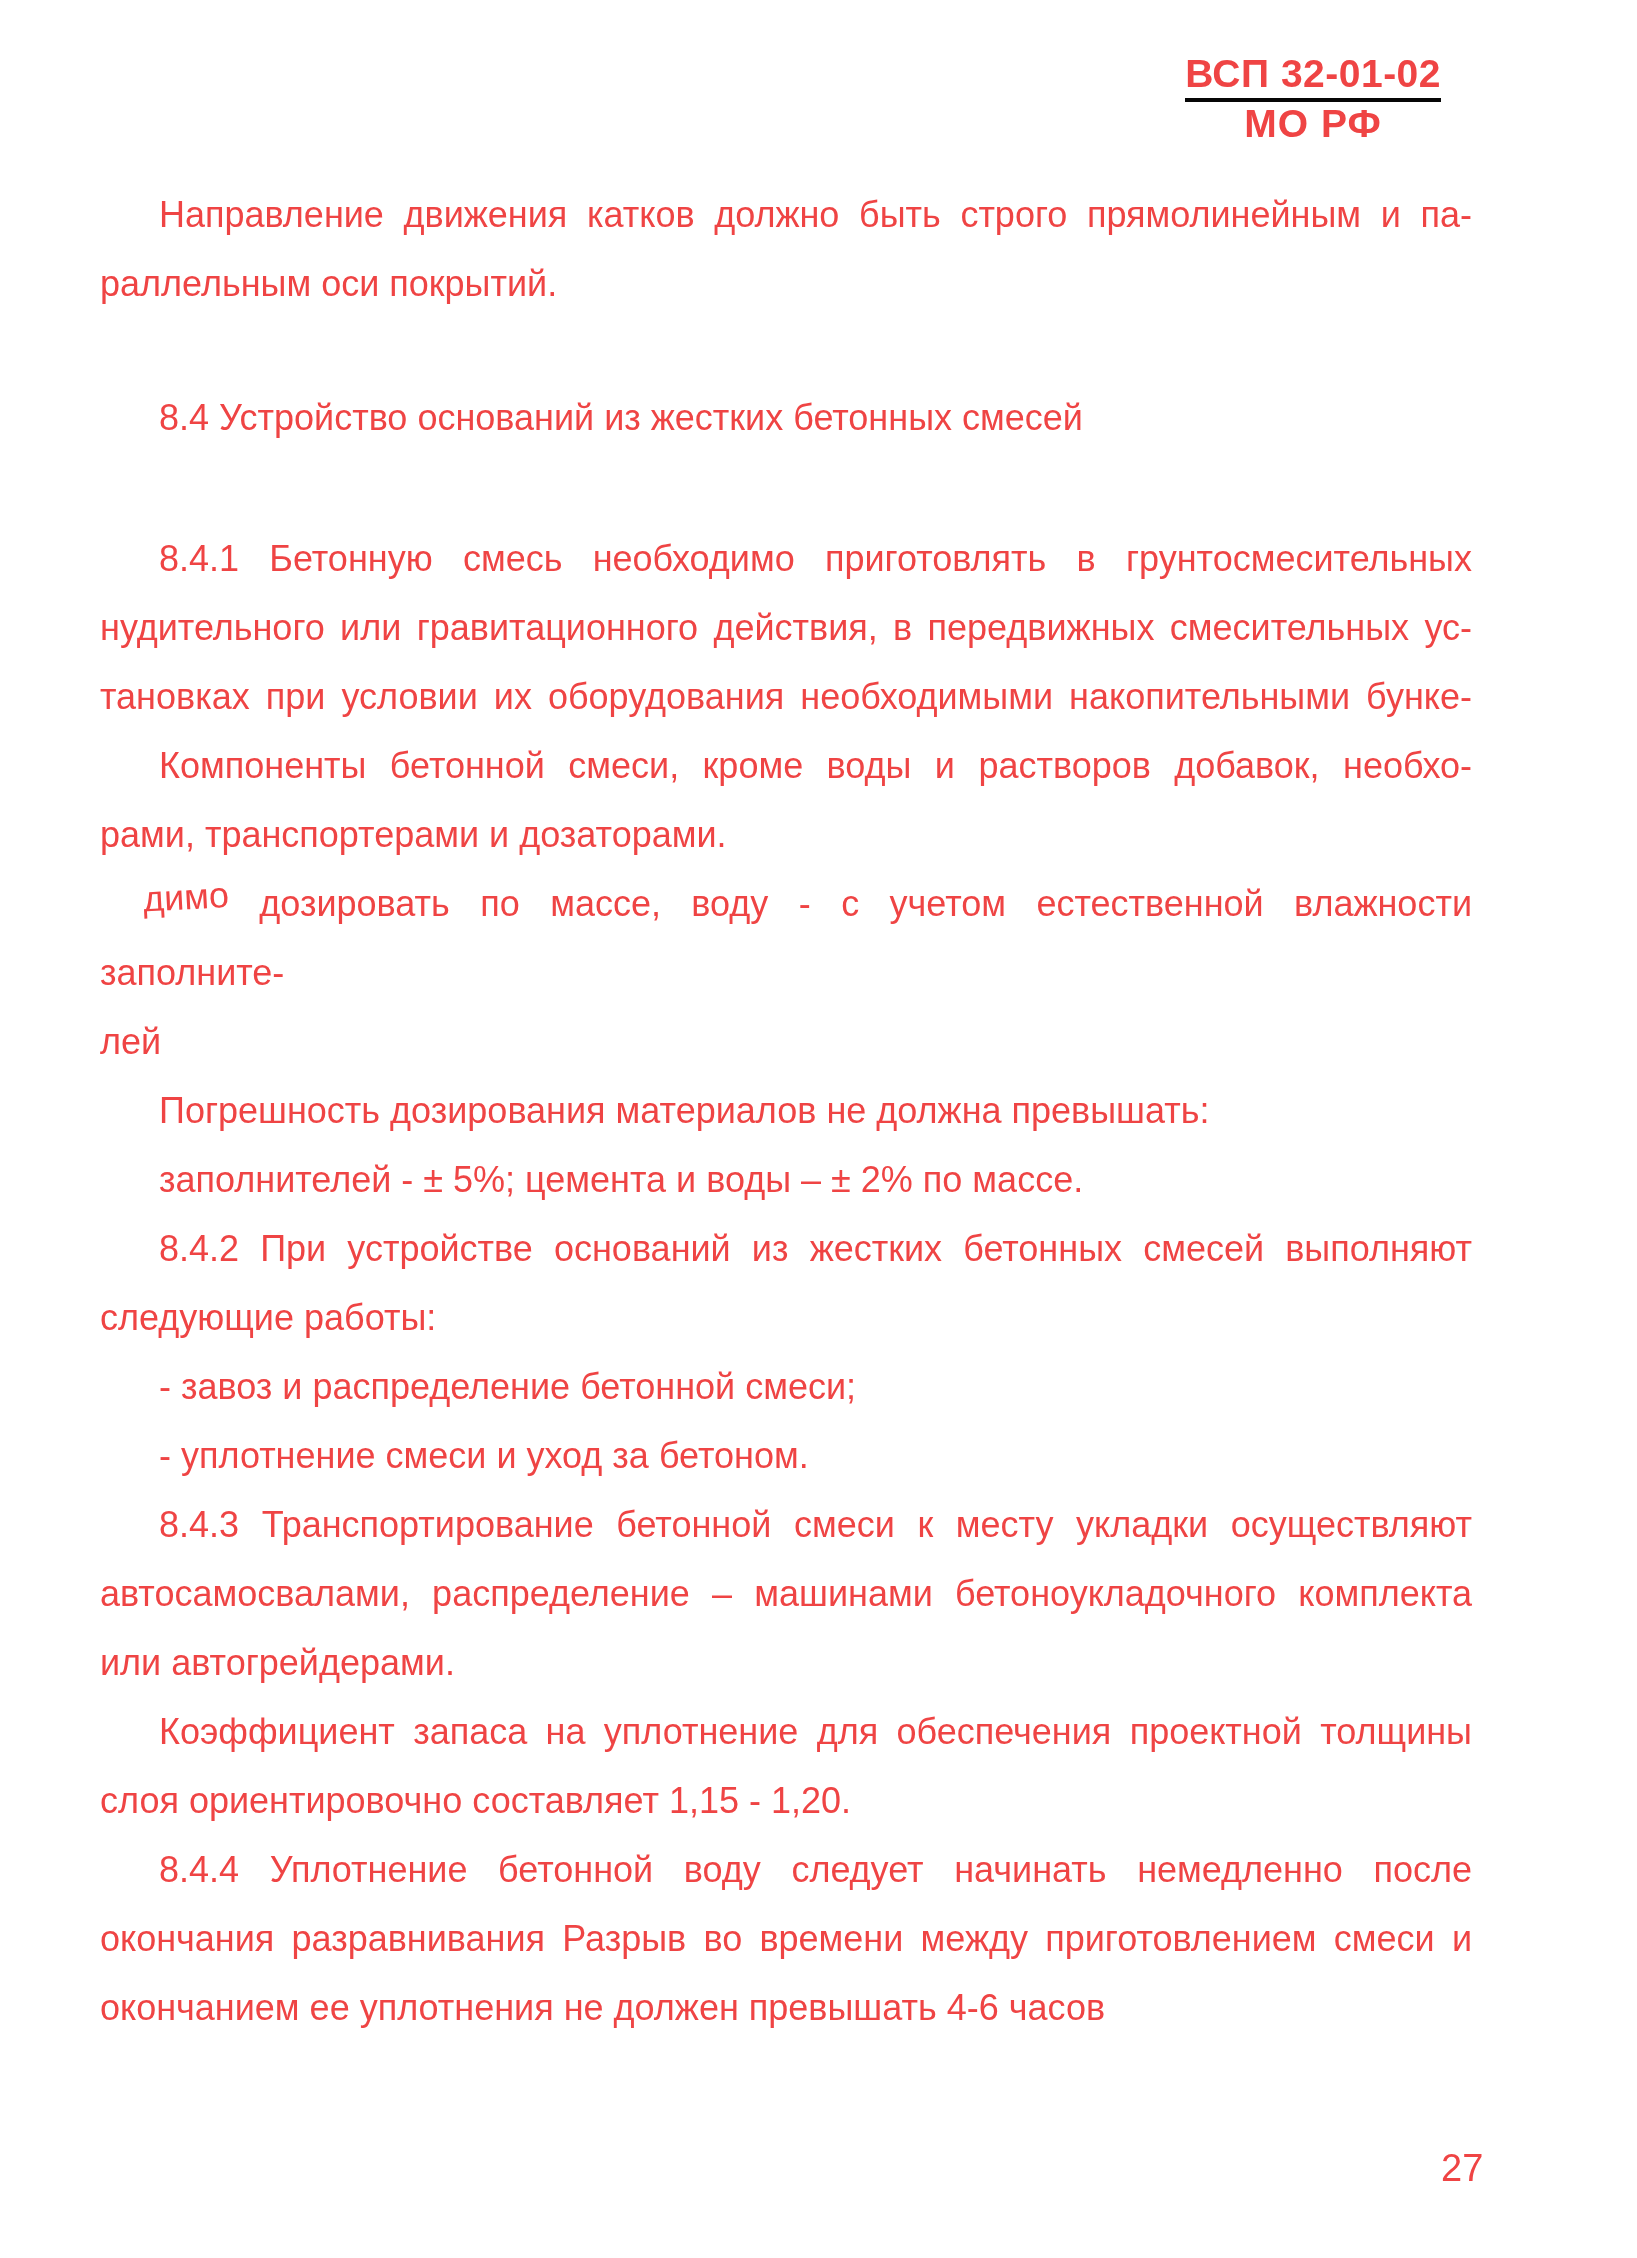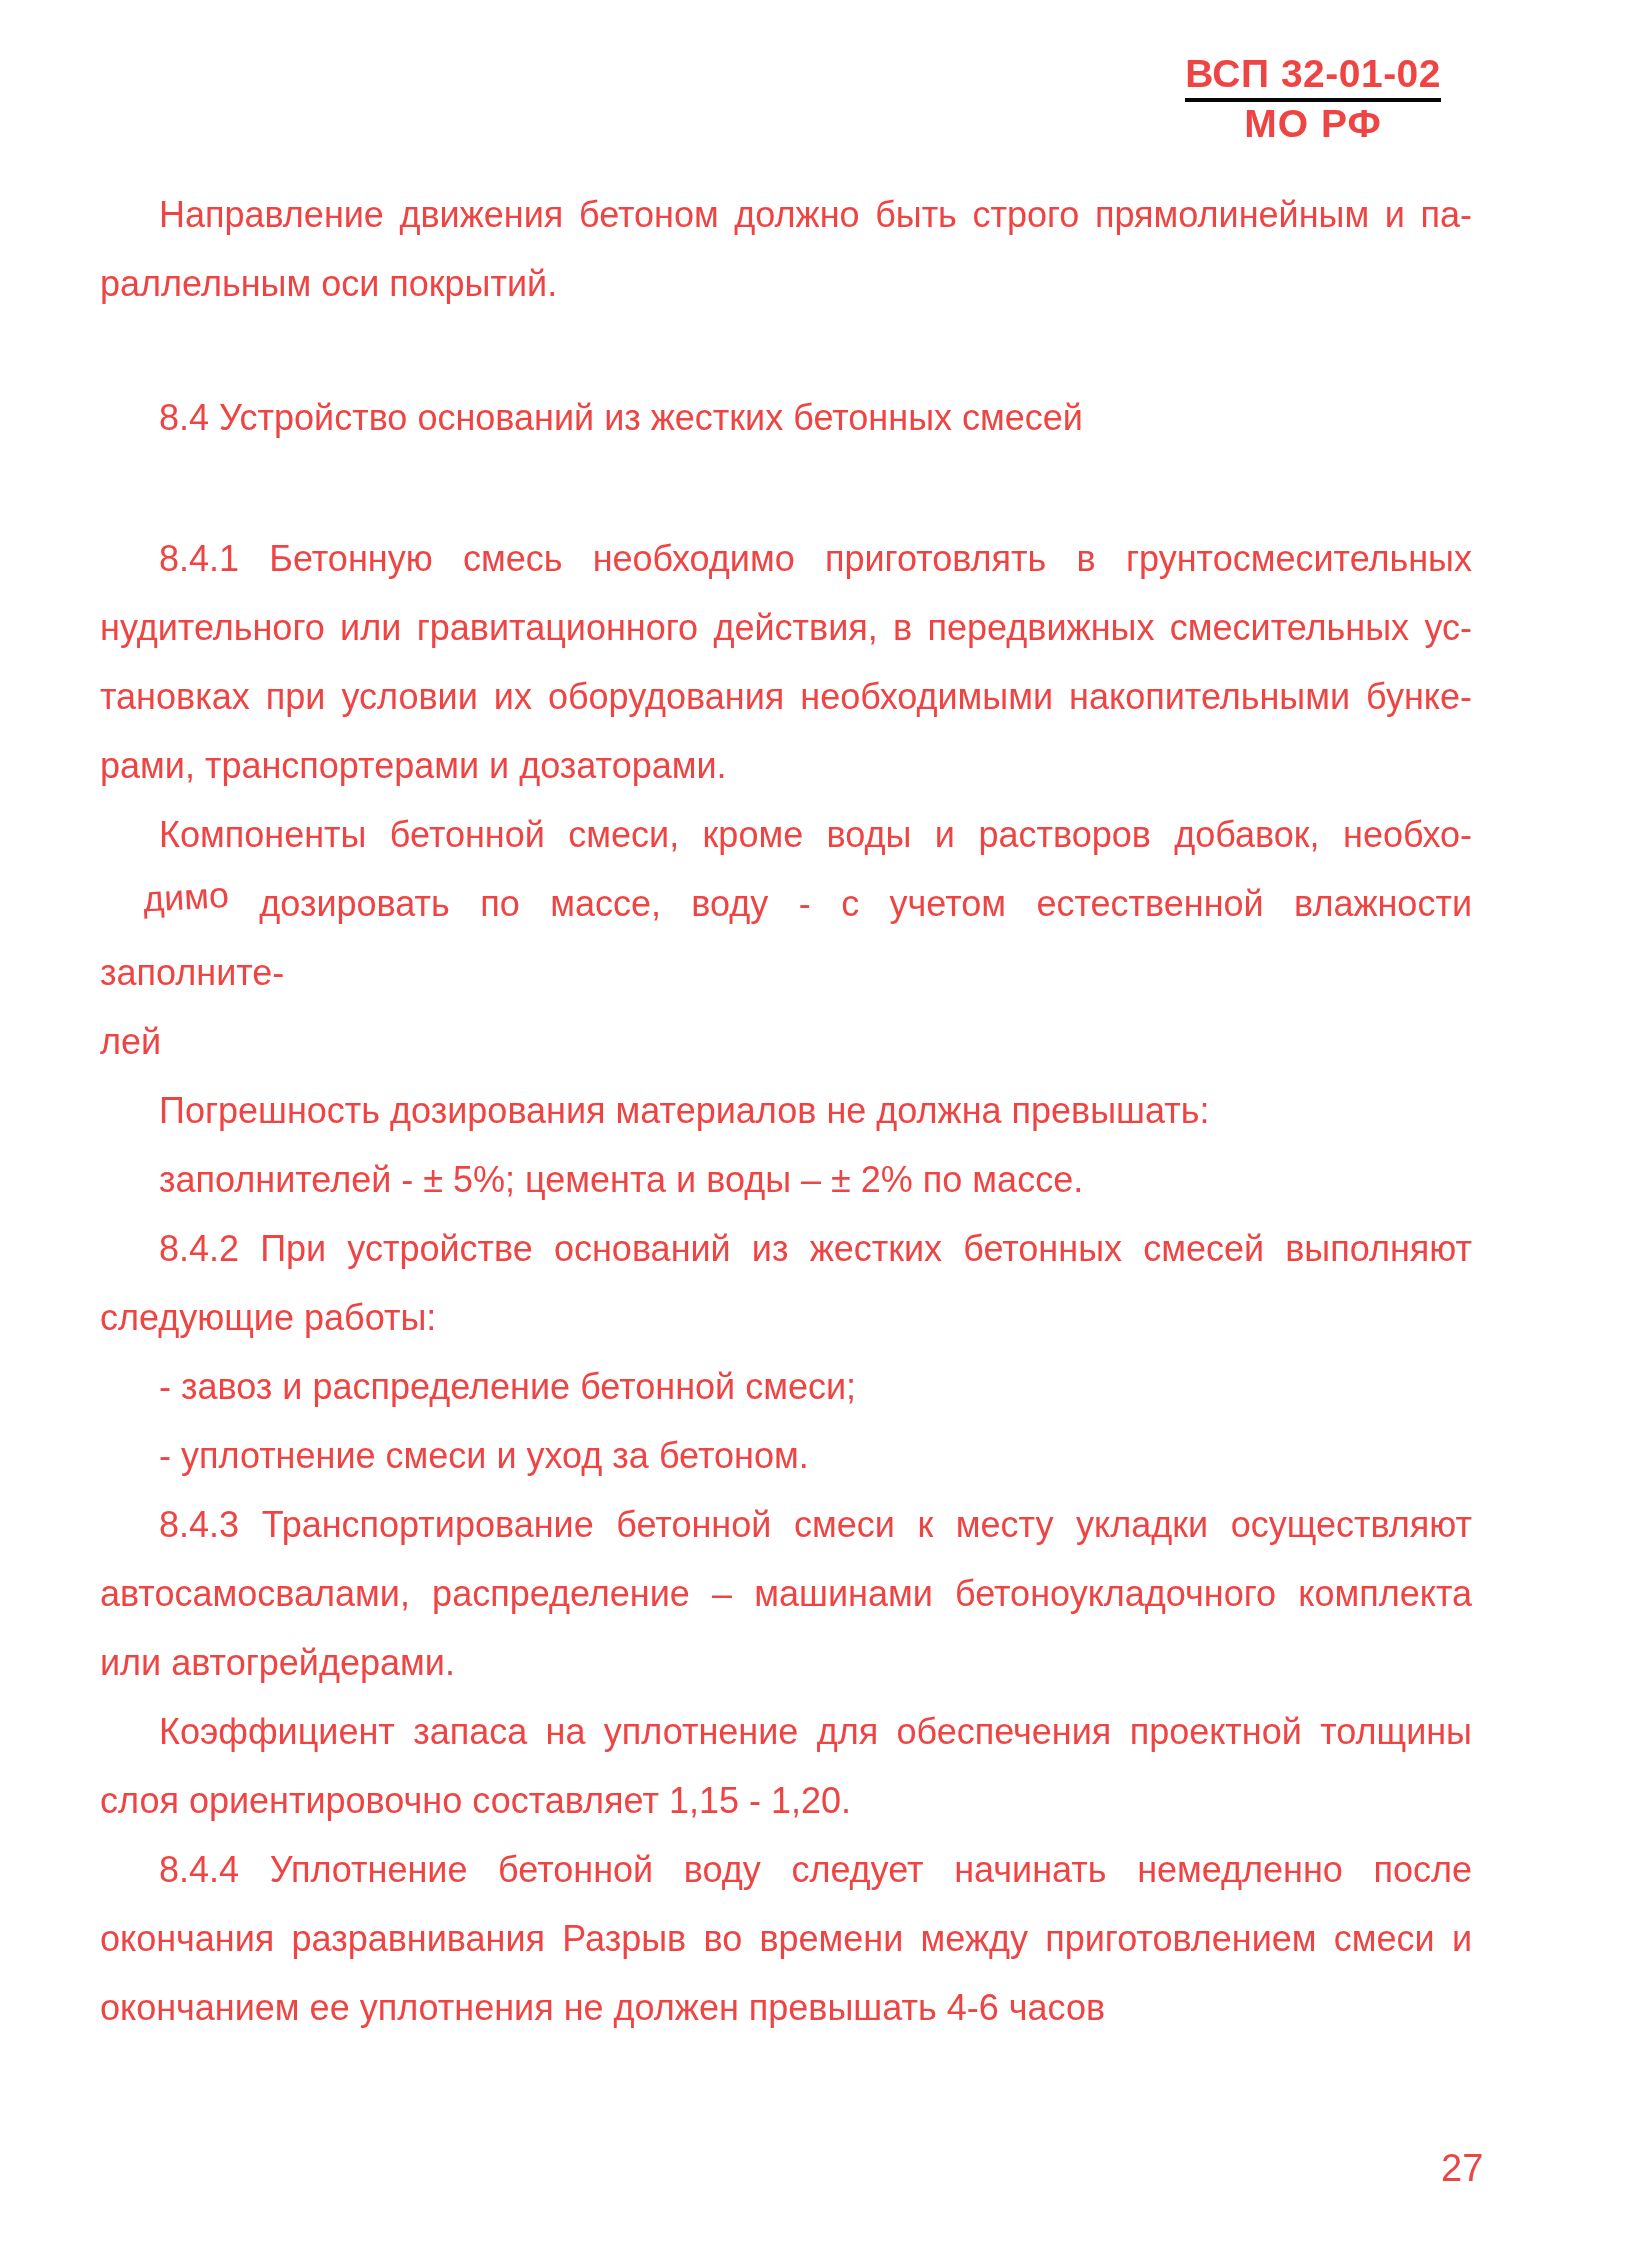--- a/index.html
+++ b/index.html
@@ -61,31 +61,31 @@
 
   <div class="doc-header">
     <div>
       <span class="doc-code">ВСП 32-01-02</span>
     </div>
     <div class="doc-org">МО РФ</div>
   </div>
 
   <div class="content">
 
-    <div class="ln jl ind">Направление движения бетоном должно быть строго прямолинейным и па-</div>
+    <div class="ln jl ind">Направление движения катков должно быть строго прямолинейным и па-</div>
     <div class="ln">раллельным оси покрытий.</div>
 
     <div class="ln ind gap-heading">8.4 Устройство оснований из жестких бетонных смесей</div>
 
     <div class="ln jl ind gap-section">8.4.1 Бетонную смесь необходимо приготовлять в грунтосмесительных</div>
     <div class="ln jl">нудительного или гравитационного действия, в передвижных смесительных ус-</div>
     <div class="ln jl">тановках при условии их оборудования необходимыми накопительными бунке-</div>
+    <div class="ln jl ind">Компоненты бетонной смеси, кроме воды и растворов добавок, необхо-</div>
+
     <div class="ln">рами, транспортерами и дозаторами.</div>
-
-    <div class="ln jl ind">Компоненты бетонной смеси, кроме воды и растворов добавок, необхо-</div>
     <div class="ln jl">
       <span class="dimo">димо</span>
       <span>дозировать по массе, воду - с учетом естественной влажности заполните-</span>
     </div>
     <div class="ln">лей</div>
 
     <div class="ln ind">Погрешность дозирования материалов не должна превышать:</div>
     <div class="ln ind">заполнителей - ± 5%; цемента и воды – ± 2% по массе.</div>
 
     <div class="ln jl ind">8.4.2 При устройстве оснований из жестких бетонных смесей выполняют</div>

